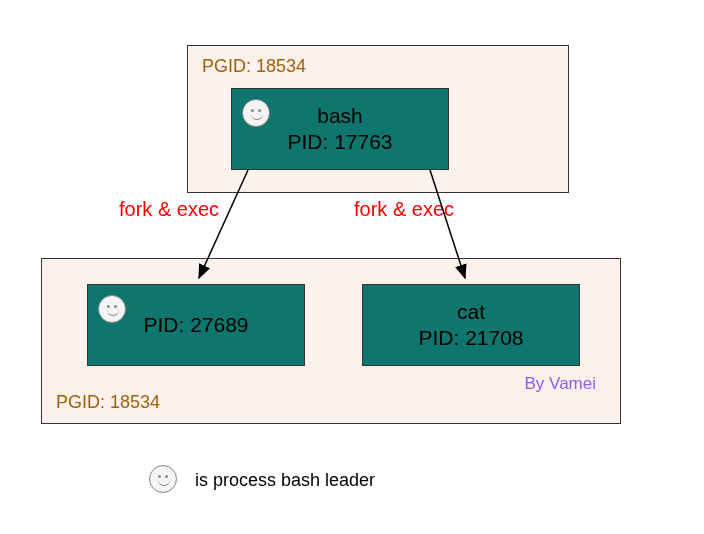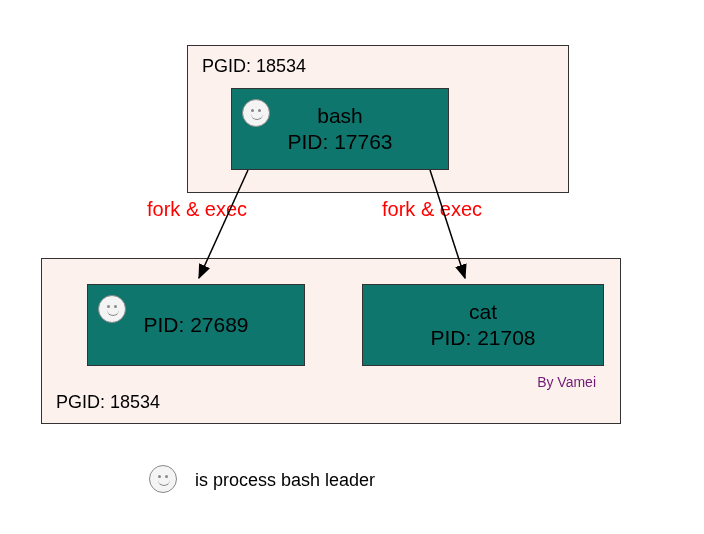--- a/index.html
+++ b/index.html
@@ -27,27 +27,26 @@
     width: 100%;
     top: 50%;
     transform: translateY(-50%);
     font-size: 21px;
     line-height: 1.25;
     color: #000;
   }
   .pgid-label {
     position: absolute;
     font-size: 18px;
-    color: #000000;
+    color: #a16207;
   }
   .fork-label {
     position: absolute;
     color: #ff0000;
     font-size: 20px;
-    margin-left: 28px;
   }
   
   .face {
     position: absolute;
     width: 28px;
     height: 28px;
     border-radius: 50%;
     border: 1.5px solid #888;
     background: #f4f4f4;
   }
@@ -73,22 +72,22 @@
     left: 8px;
     top: 14px;
   }
   .legend {
     position: absolute;
     font-size: 18px;
     color: #000;
   }
   .watermark {
     position: absolute;
-    color: #701a75;
-    font-size: 14px;
+    color: #8b5cf6;
+    font-size: 17px;
   }
   svg.arrows {
     position: absolute;
     left: 0;
     top: 0;
     width: 704px;
     height: 534px;
     pointer-events: none;
   }
 </style>
@@ -118,21 +117,21 @@
     <div class="face" style="left:10px; top:10px;">
       <div class="eye l"></div>
         <div class="eye r"></div>
         <div class="mouth"></div>
     </div>
     <div class="lines">
       <div>PID: 27689</div>
     </div>
   </div>
 
-  <div class="proc-box" style="left:320px; top:25px; width:242px; height:82px;">
+  <div class="proc-box" style="left:320px; top:25px; width:218px; height:82px;">
     <div class="lines">
       <div>cat</div>
       <div>PID: 21708</div>
     </div>
   </div>
 
   <div class="watermark" style="right:24px; top:115px;">By Vamei</div>
 </div>
 
 <div class="fork-label" style="left:119px; top:198px;">fork &amp; exec</div>

